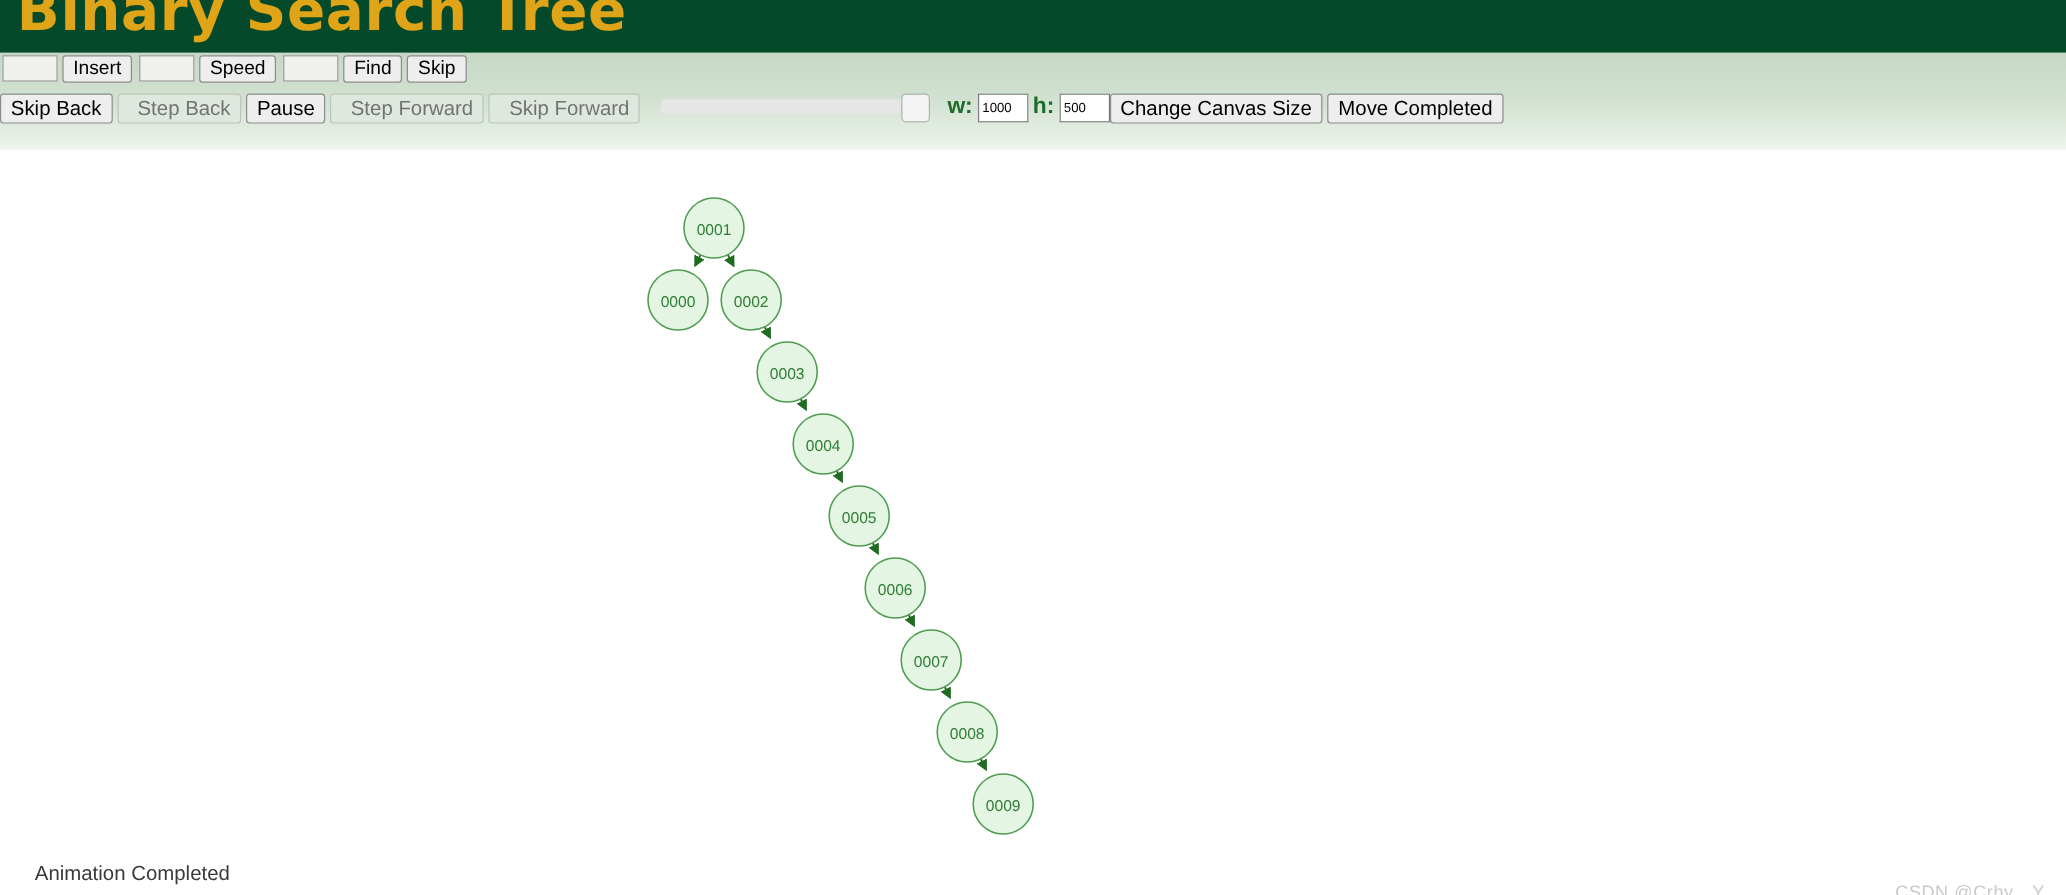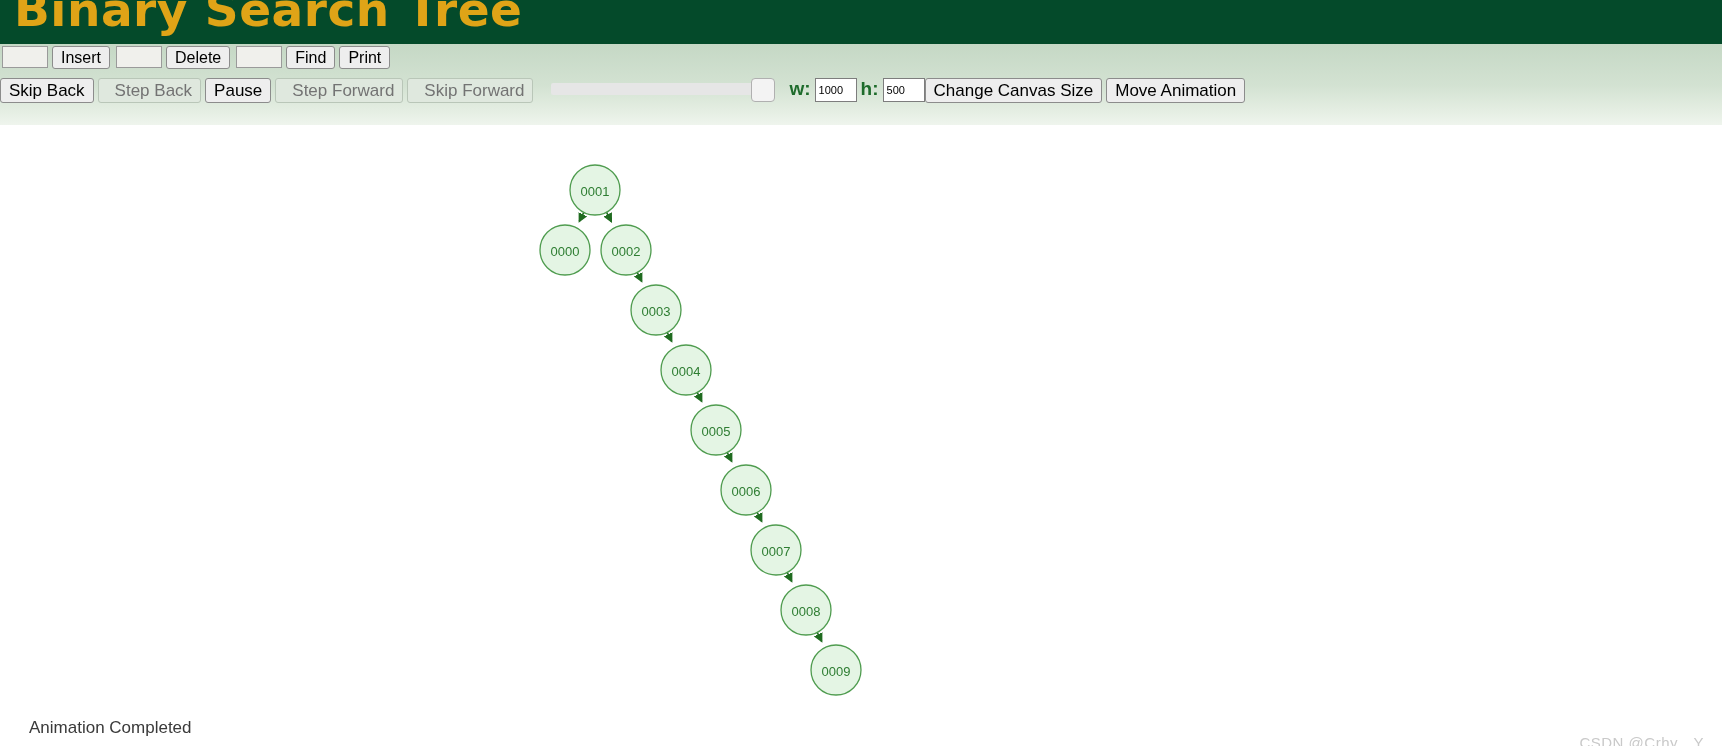--- a/index.html
+++ b/index.html
@@ -160,45 +160,45 @@
   <div class="header">
     <div class="header-title">Binary Search Tree</div>
   </div>
 
   <div class="controls">
 
     <div class="row1">
       <input class="txt" type="text" value="" style="">
       <button class="btn">Insert</button>
       <input class="txt" type="text" value="" style="">
-      <button class="btn">Delete</button>
+      <button class="btn">Speed</button>
       <input class="txt" type="text" value="" style="">
       <button class="btn">Find</button>
-      <button class="btn">Print</button>
+      <button class="btn">Skip</button>
     </div>
 
     <div class="row2">
       <button class="btn big">Skip Back</button>
       <button class="btn big disabled">Step Back</button>
       <button class="btn big">Pause</button>
       <button class="btn big disabled">Step Forward</button>
       <button class="btn big disabled">Skip Forward</button>
 
       <div class="slider-wrap">
         <div class="slider-track"></div>
         <div class="slider-thumb"></div>
       </div>
 
       <span class="dimlabel">w:</span>
       <input class="dimbox" type="text" value="1000" style="">
       <span class="dimlabel">h:</span>
       <input class="dimbox" type="text" value="500" style="">
 
       <button class="btn big">Change Canvas Size</button>
-      <button class="btn big">Move Animation</button>
+      <button class="btn big">Move Completed</button>
     </div>
 
     <div class="speed-label">Animation Speed</div>
   </div>
 
   <div class="canvas">
     <svg id="tree-svg" width="1722" height="609">
         <defs>
           <marker id="arrowhead" markerWidth="6" markerHeight="6" refX="5" refY="3" orient="auto" markerUnits="strokeWidth">
             <path d="M0,0 L6,3 L0,6 Z" fill="#1f6b1f"></path>

